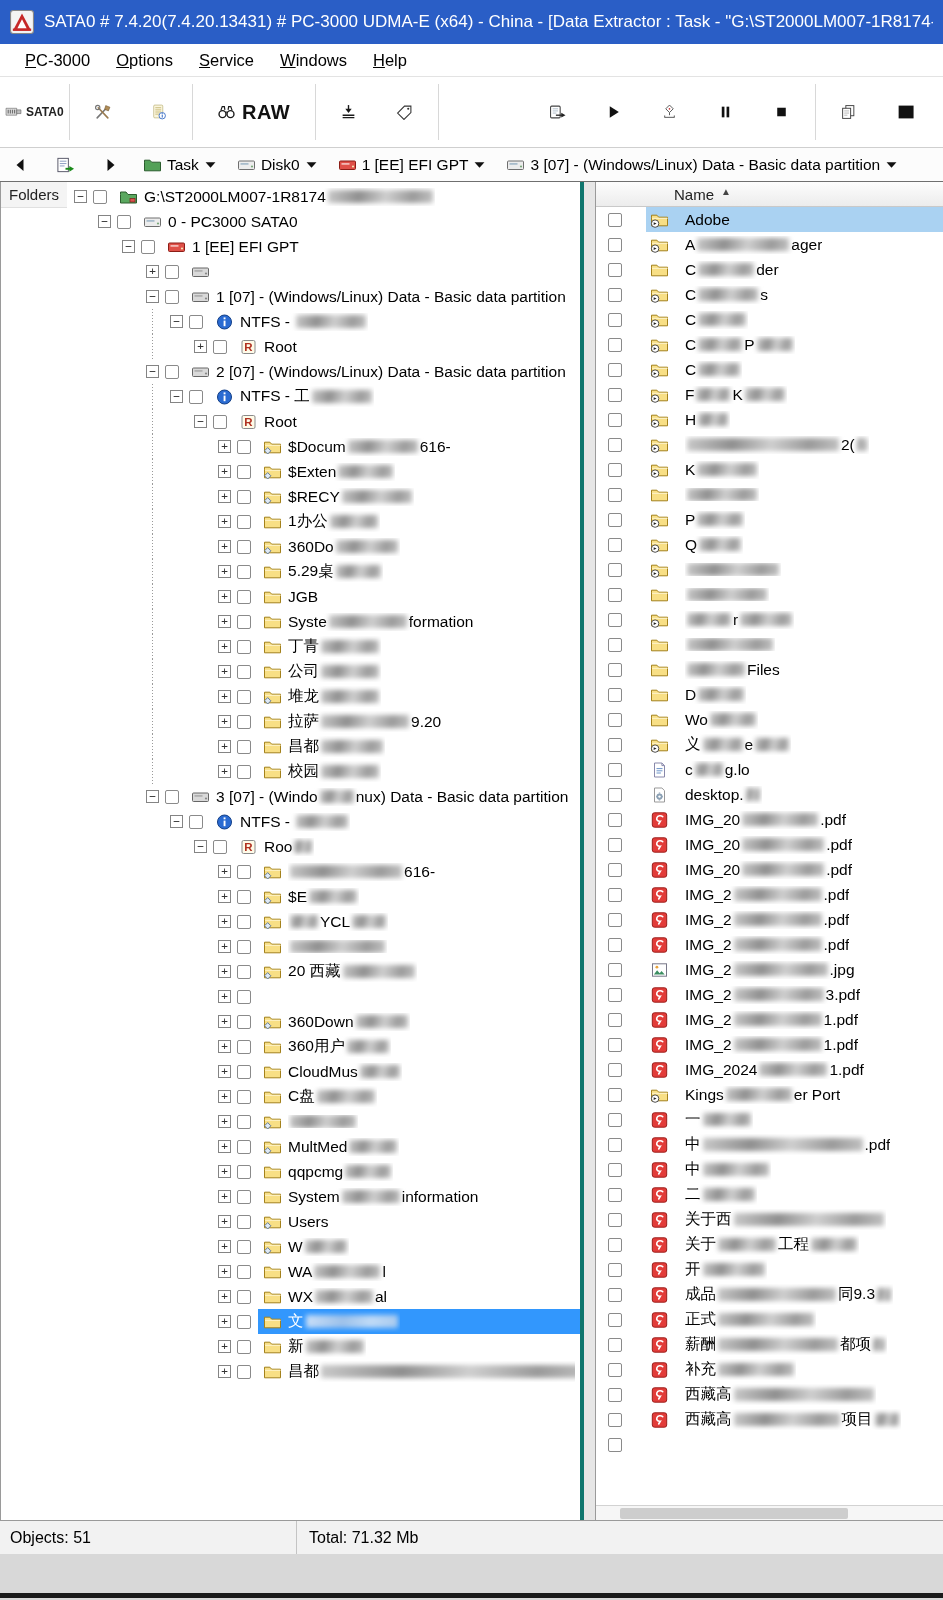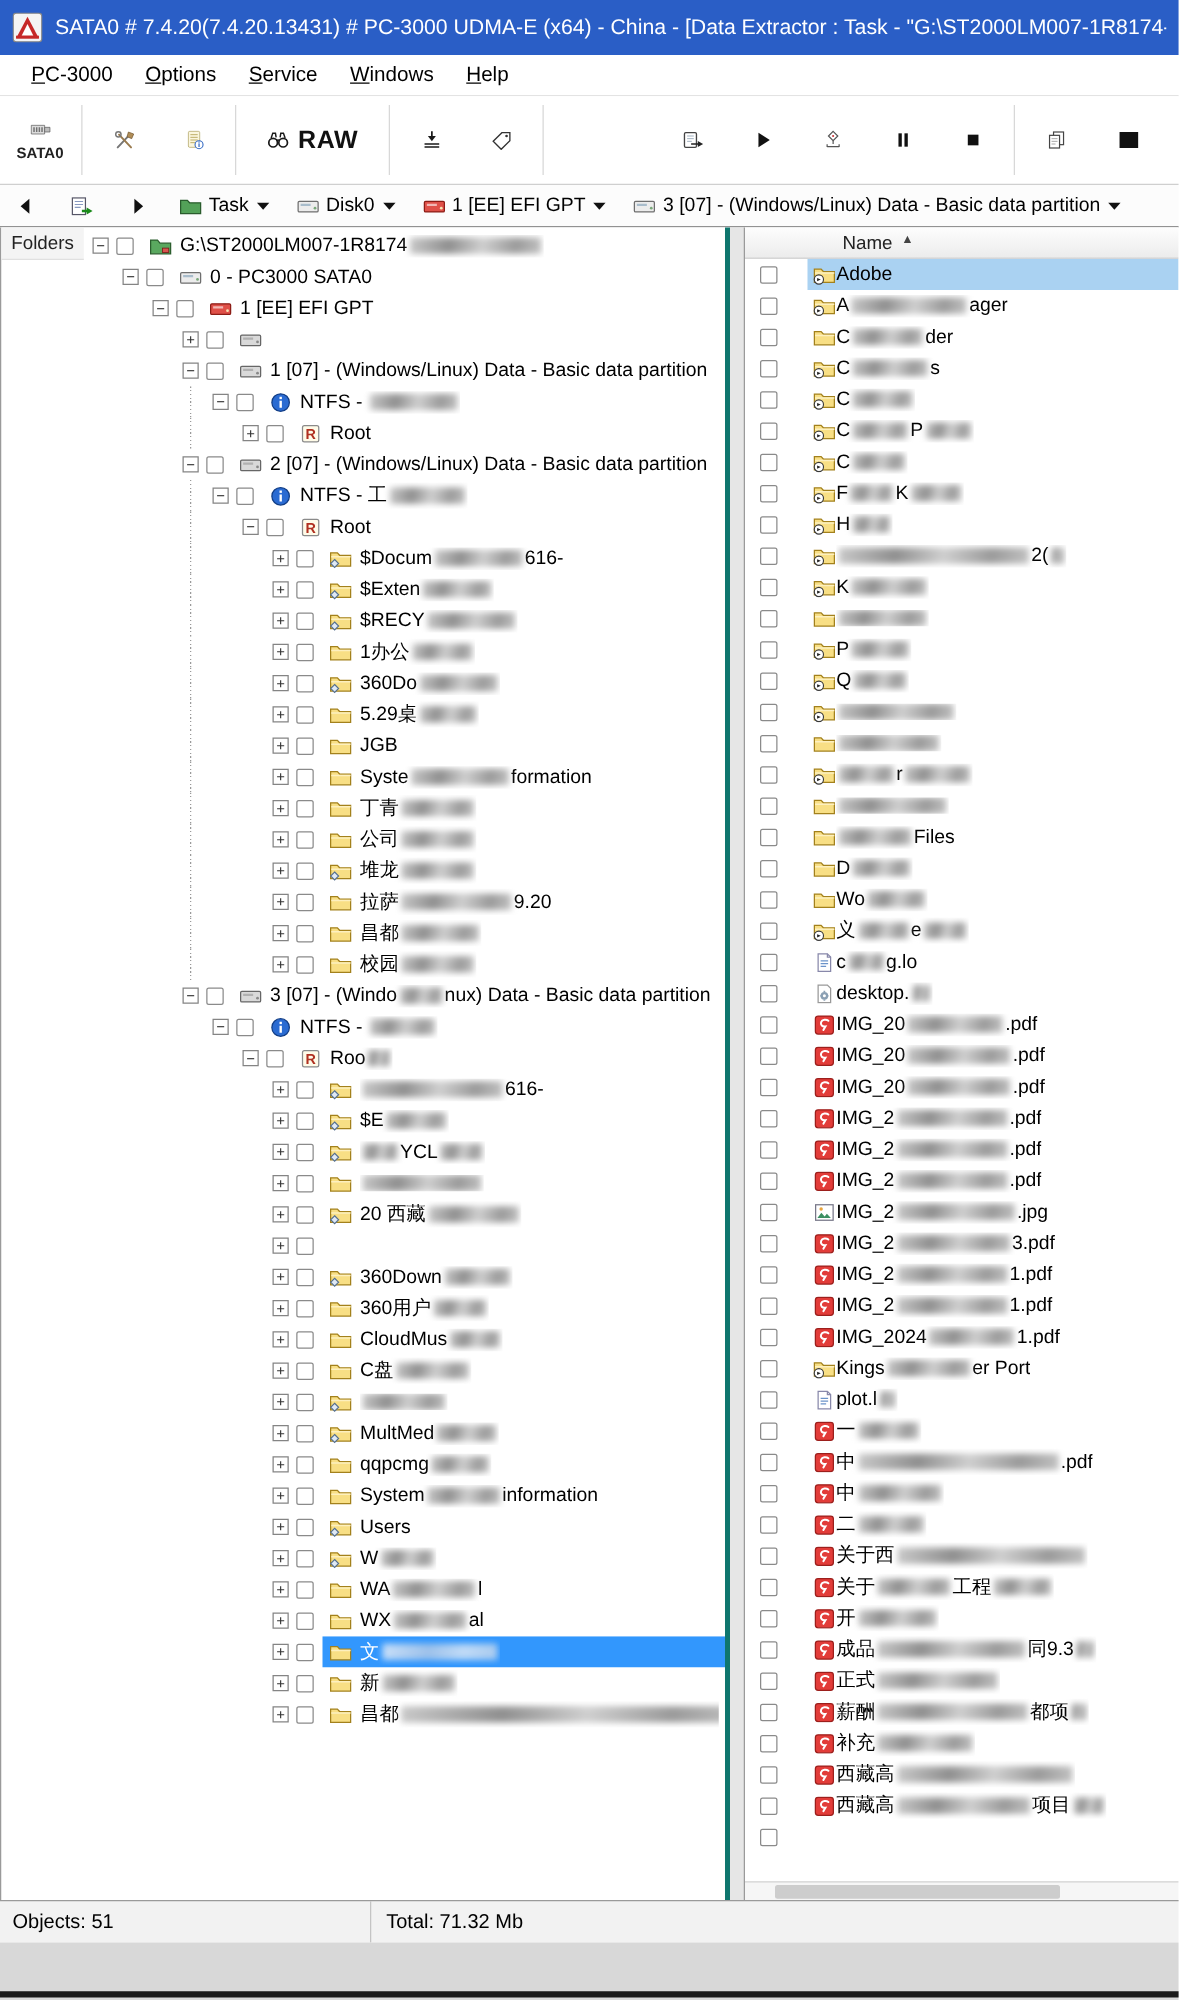--- a/index.html
+++ b/index.html
@@ -7,21 +7,21 @@
   font-family:"Liberation Sans",sans-serif;color:#000;-webkit-font-smoothing:antialiased}
 
 .titlebar{height:44px;background:var(--titlebar,#2a5ec6);display:flex;align-items:center;padding:0 10px;gap:10px}
 .titlebar .applogo{width:24px;height:24px;flex:none}
 .titlebar .title{color:#fff;font-size:17px;white-space:nowrap;overflow:hidden;flex:1}
 
 .menubar{height:33px;display:flex;align-items:center;background:#fff;padding:0 12px;border-bottom:1px solid #e3e3e3}
 .mitem{padding:5px 13px;font-size:16.5px;cursor:default;white-space:nowrap}
 
 .toolbar{height:71px;display:flex;align-items:center;background:#fff;border-bottom:1px solid #cfcfcf;padding:0 4px}
-.tbtn{display:flex;flex-direction:column;align-items:center;justify-content:center;min-width:56px;height:64px;gap:3px}
+.tbtn{display:flex;flex-direction:row;align-items:center;justify-content:center;min-width:56px;height:64px;gap:3px}
 .tbtn.rowl{flex-direction:row;min-width:112px;gap:6px}
 .tic{width:34px;height:30px;display:inline-flex}
 .tic svg{width:100%;height:100%}
 .tlabel{font-size:12px;font-weight:bold;color:#222}
 .rawlabel{font-size:20px;font-weight:bold;color:#111;letter-spacing:.5px}
 .tsep{width:1px;height:56px;background:#d8d8d8;margin:0 5px;flex:none}
 .tgap{flex:none}
 
 .navbar{height:34px;display:flex;align-items:center;gap:21px;padding:0 8px;background:#fcfcfc;border-bottom:1px solid #6f6f6f;overflow:hidden}
 .nbtn{width:24px;height:24px;display:flex;align-items:center;justify-content:center;flex:none}
@@ -57,21 +57,21 @@
 .tlab.sel .rd{background:linear-gradient(100deg,#d9e7f8,#a9c6e8 40%,#cfe2f6 70%,#b5cfec);opacity:.9}
 
 .colhead{height:25px;flex:none;display:flex;align-items:center;font-size:15px;color:#222;
   background:linear-gradient(#fdfdfd,#ececec);border-bottom:1px solid #c9c9c9}
 .chspacer{width:78px;flex:none}
 .colname{display:flex;align-items:flex-start;gap:7px;cursor:default}
 .sortarrow{font-size:10px;color:#444}
 .filelist{flex:1;overflow:hidden}
 .frow{display:flex;align-items:center;height:25px;padding-left:12px;white-space:nowrap;overflow:hidden}
 .frow .cb{margin-right:24px}
-.flab{display:flex;align-items:center;g ap:8px;gap:0;flex:1;height:25px;padding:0 4px;font-size:15.5px;overflow:hidden}
+.flab{display:flex;align-items:center;g ap:8px;gap:16px;flex:1;height:25px;padding:0 4px;font-size:15.5px;overflow:hidden}
 .flab.fsel{background:var(--list-selection,#aad2f2)}
 
 .hscroll{height:15px;flex:none;background:#f6f6f6;border-top:1px solid #d2d2d2;position:relative}
 .hthumb{position:absolute;top:2px;height:11px;background:#cdcdcd;border-radius:2px}
 
 .statusbar{height:34px;display:flex;align-items:center;background:#f2f2f2;border-top:1px solid #9a9a9a;font-size:16px}
 .scell1{width:297px;flex:none;height:100%;display:flex;align-items:center;padding:0 10px;border-right:1px solid #c4c4c4}
 .scell2{flex:1;padding:0 12px}
 .bottomstrip{height:46px;background:#d8d8d8;position:relative}
 .bline{position:absolute;left:0;right:0;bottom:2px;height:5px;background:#1a1a1a}
@@ -1684,33 +1684,20 @@
               </svg>
             </span>
             <span class="segwrap"><span class="seg">Kings</span><span class="rd" style="width: 66px;"></span><span class="seg">er Port</span></span>
           </span>
         </div>
         <div class="frow">
           <span class="cb"></span>
           <span class="flab">
             <span class="ic">
               <svg viewBox="0 0 16 16">
-                <path d="M3 1h7.4L13 3.6V15H3z" fill="#fff" stroke="#88a"></path>
-                <path d="M10.4 1v2.6H13" fill="none" stroke="#88a"></path>
-                <path d="M5 6.6h6M5 8.8h6M5 11h4.4" stroke="#6b93c9" stroke-width="1"></path>
-              </svg>
-            </span>
-            <span class="segwrap"><span class="seg">plot.l</span><span class="rd" style="width: 12px;"></span></span>
-          </span>
-        </div>
-        <div class="frow">
-          <span class="cb"></span>
-          <span class="flab">
-            <span class="ic">
-              <svg viewBox="0 0 16 16">
                 <rect x="0.8" y="0.8" width="14.4" height="14.4" rx="2.2" fill="#e23c39" stroke="#9c1f1c"></rect>
                 <path d="M11.2 4.6C9.6 3.2 6.2 3.5 5.4 5.7c-.8 2.2 1 3.9 3.4 3.5L7.2 12" fill="none" stroke="#fff" stroke-width="1.6" stroke-linecap="round"></path>
               </svg>
             </span>
             <span class="segwrap"><span class="seg">一</span><span class="rd" style="width: 48px;"></span></span>
           </span>
         </div>
         <div class="frow">
           <span class="cb"></span>
           <span class="flab">

